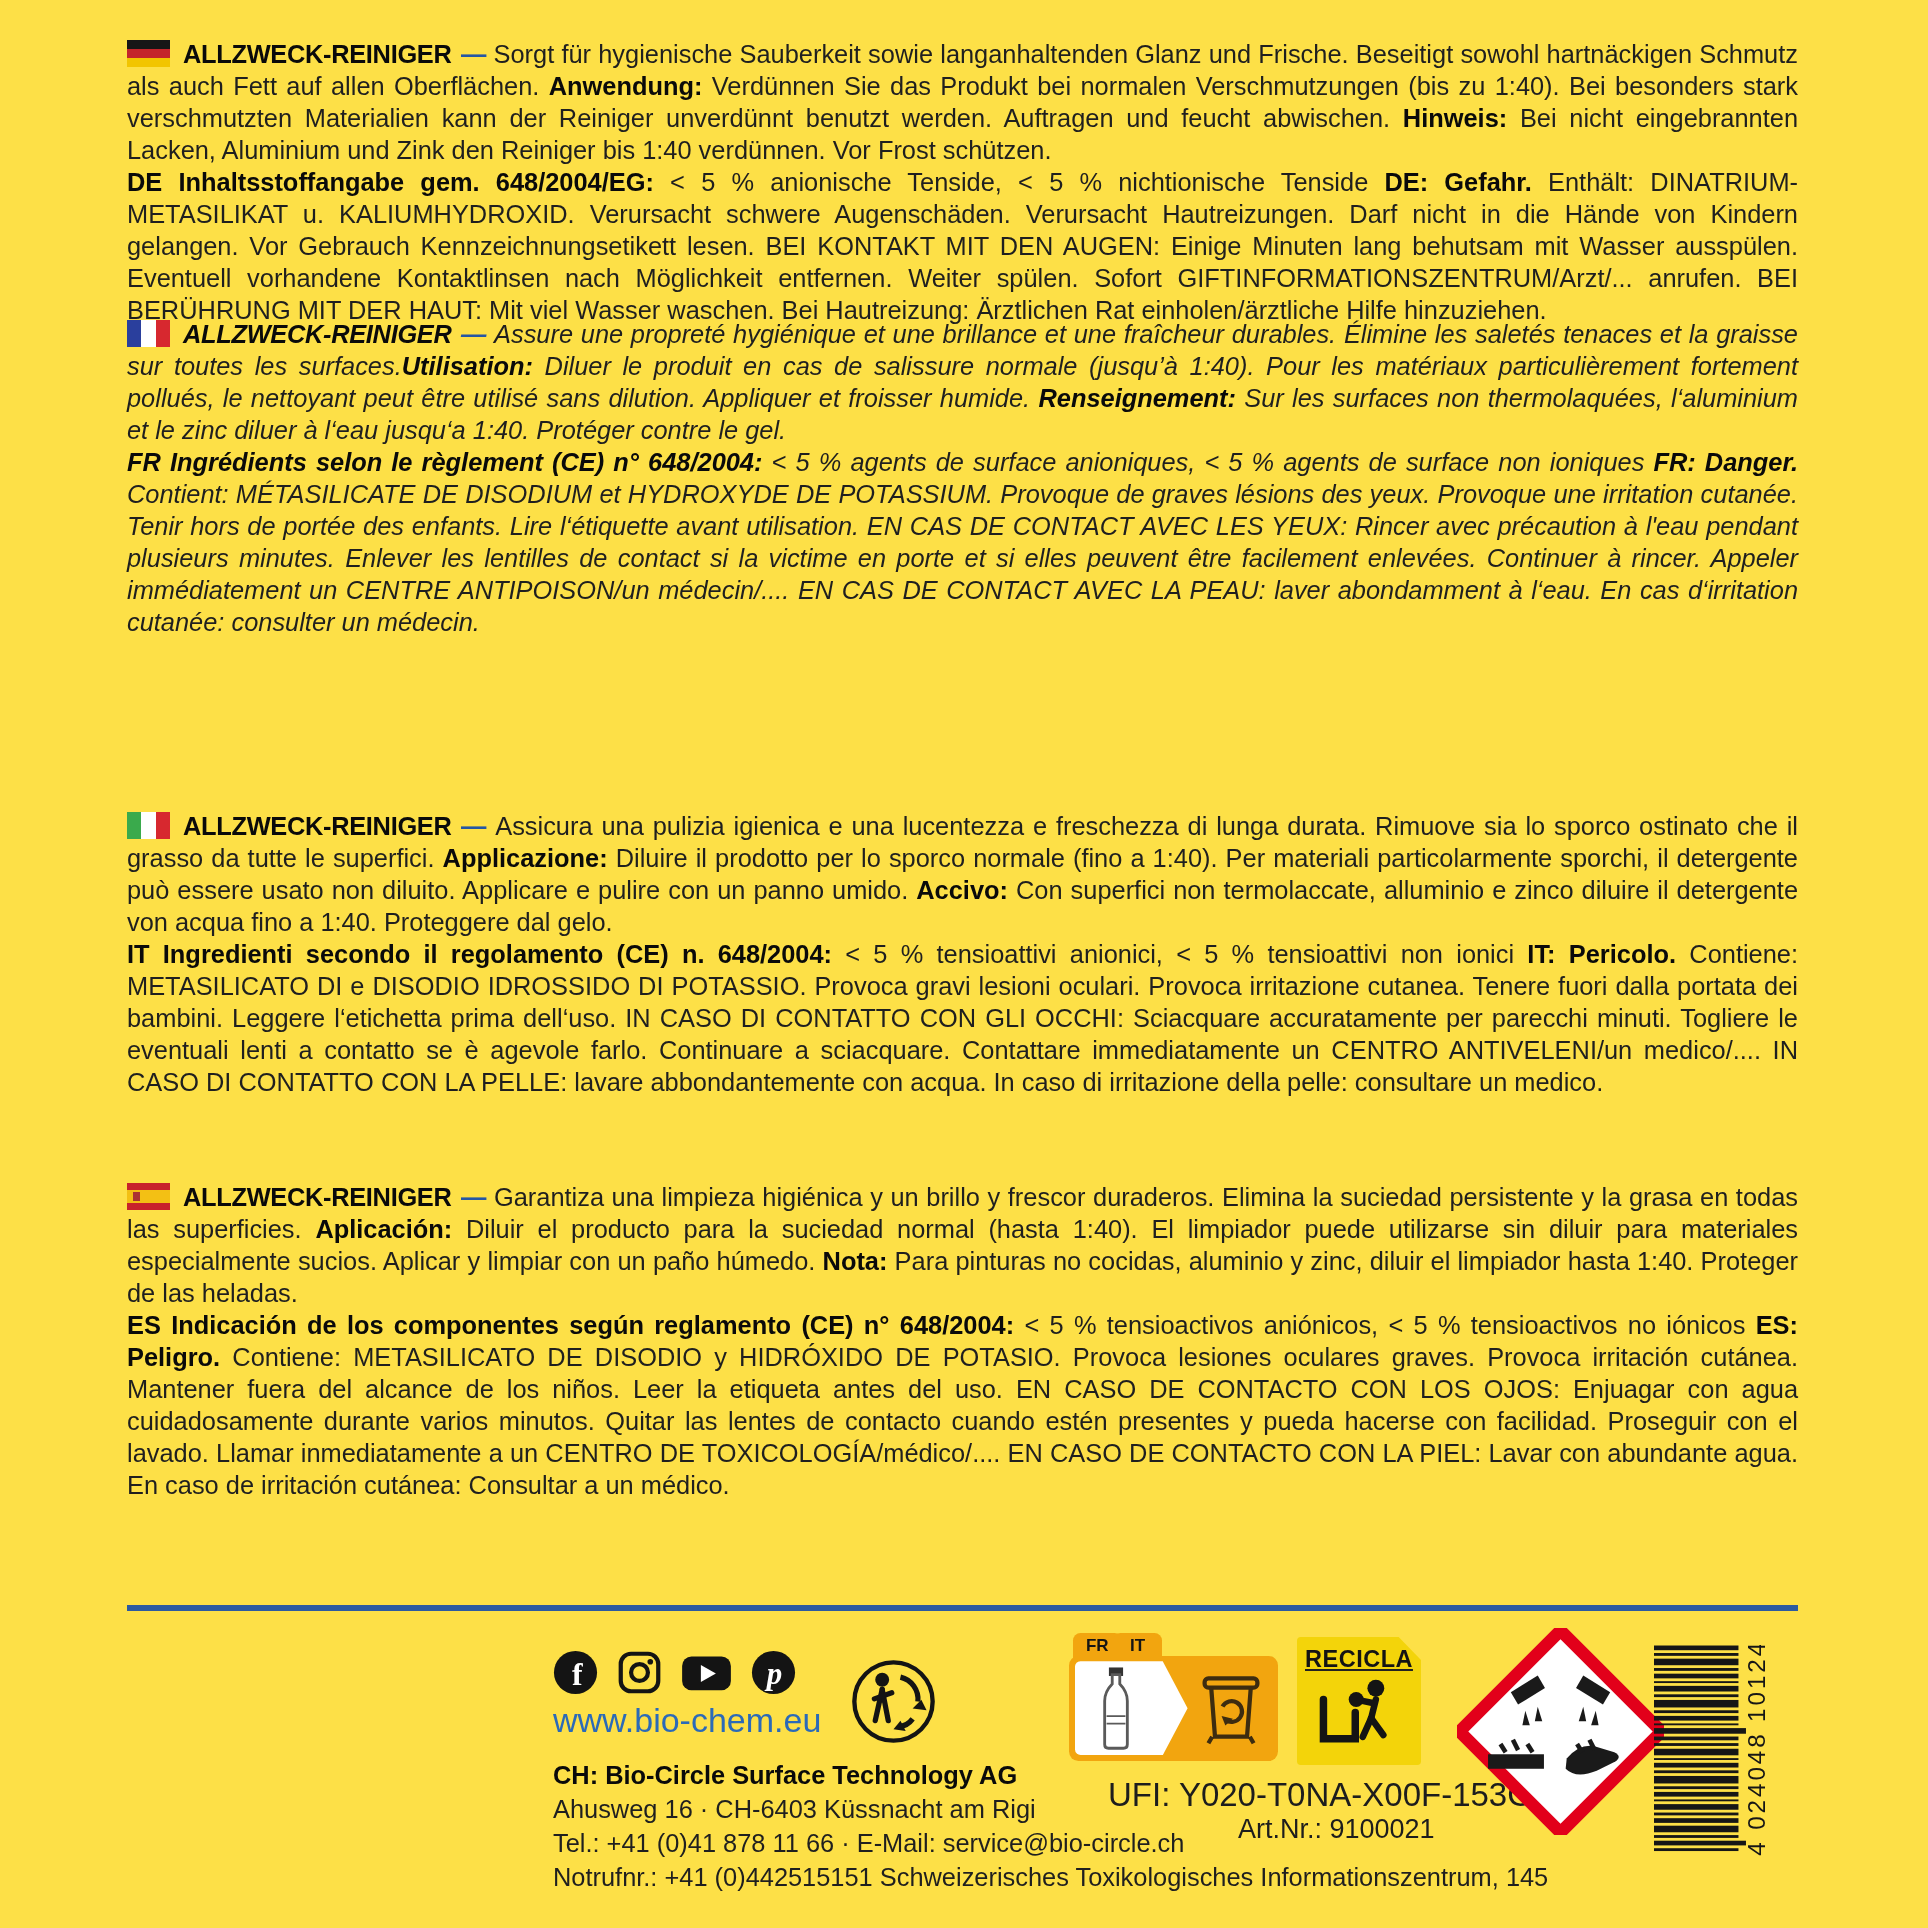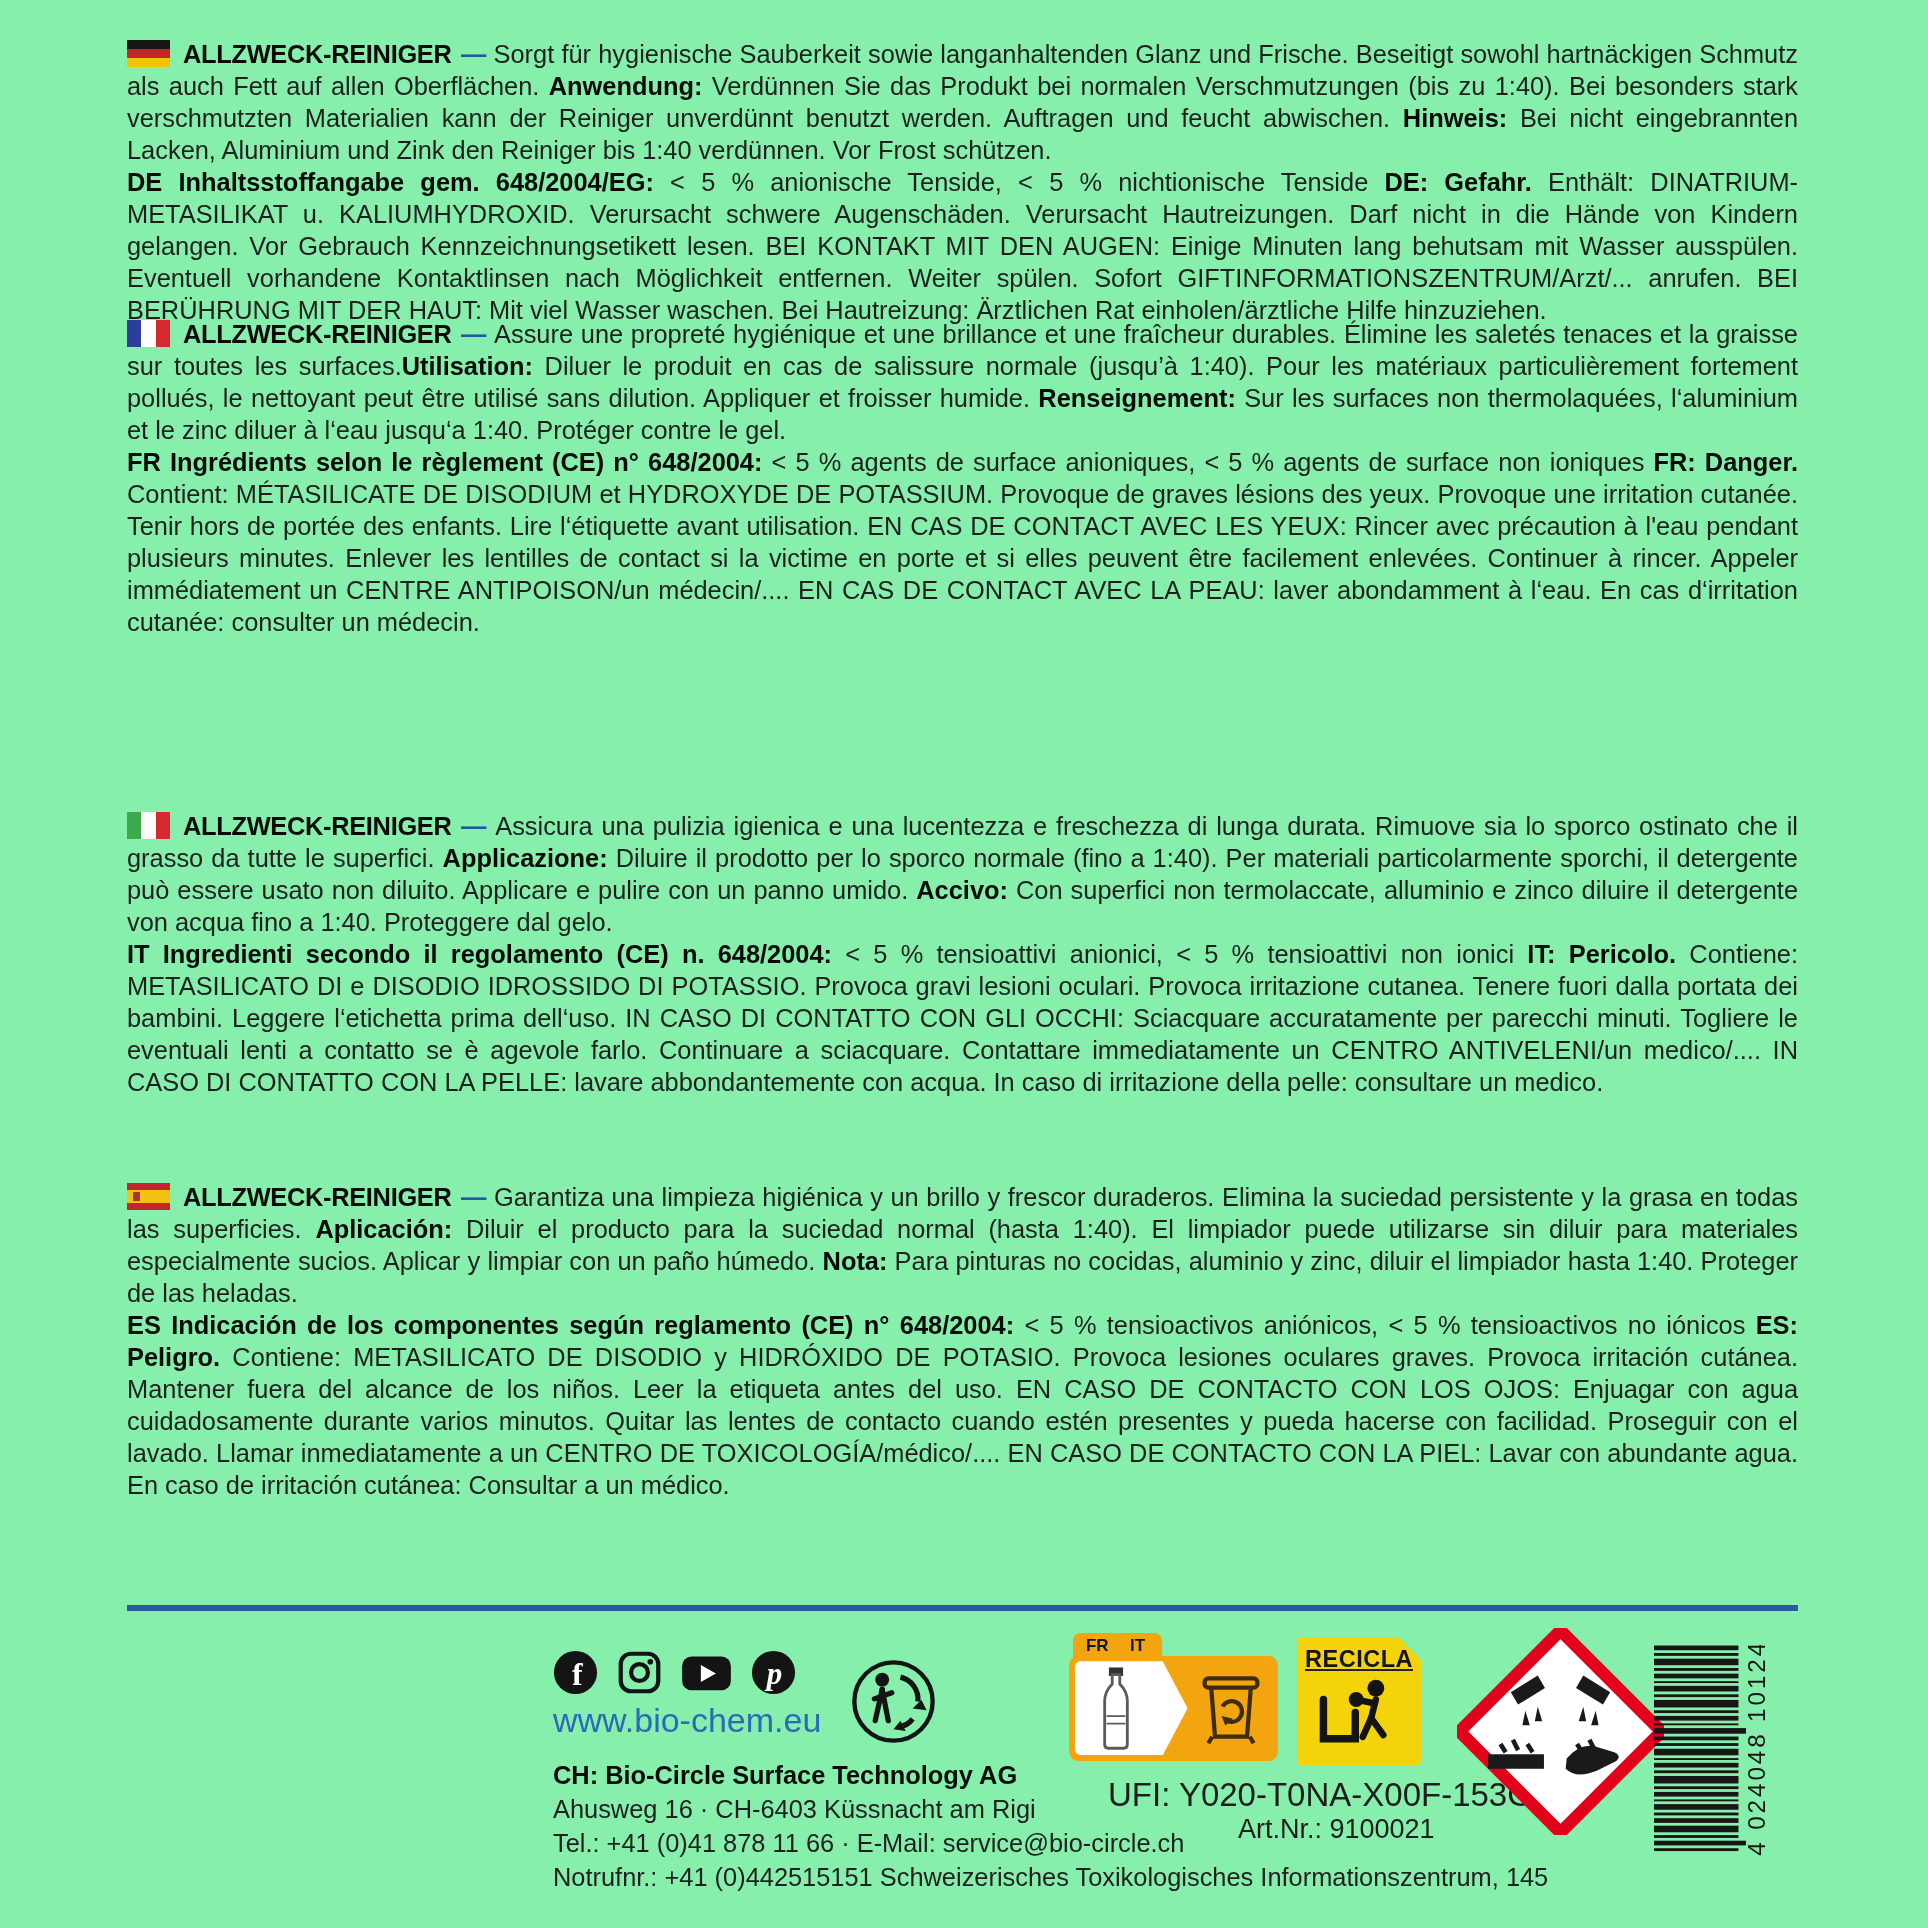--- a/index.html
+++ b/index.html
@@ -1,21 +1,21 @@
 <!DOCTYPE html>
 <html style="font-size:15px"><head>
 <meta charset="utf-8">
 <style>
   html,body{margin:0;padding:0;background:#fff;}
   body{width:1928px;height:1928px;position:relative;overflow:hidden;
        font-family:"Liberation Sans",sans-serif;color:#222;}
-  .page{position:absolute;inset:0;background:#86efac;}
+  .page{position:absolute;inset:0;background:#fde047;}
   
   .lang-sec{position:absolute;left:127px;width:1671px;}
-  .sec-de{top:38px;}  .sec-fr{top:318px;}  .sec-it{top:810px;}  .sec-es{top:1181px;}
+  .sec-de{top:38px;}  .sec-fr{top:318px;font-style:italic;}  .sec-it{top:810px;}  .sec-es{top:1181px;}
   .par{margin:0;font-size:25.4px;line-height:32px;text-align:justify;color:#1f1f1f;}
   .par .b{font-weight:bold;color:#0a0a0a;}
   .par .dash{font-weight:bold;color:#2456a4;}
   .title{font-weight:bold;color:#0a0a0a;margin-right:9.4px;letter-spacing:-0.3px;}
   
   .flag{display:inline-block;width:43px;height:27px;margin-right:13px;vertical-align:-3.8px;
         overflow:hidden;position:relative;}
   .flag i{display:block;position:absolute;}
   .flag-de i{left:0;width:100%;height:33.4%;}
   .flag-de .s1{top:0;background:#161616;} .flag-de .s2{top:33.3%;background:#c4242b;} .flag-de .s3{top:66.6%;background:#f2c500;}

